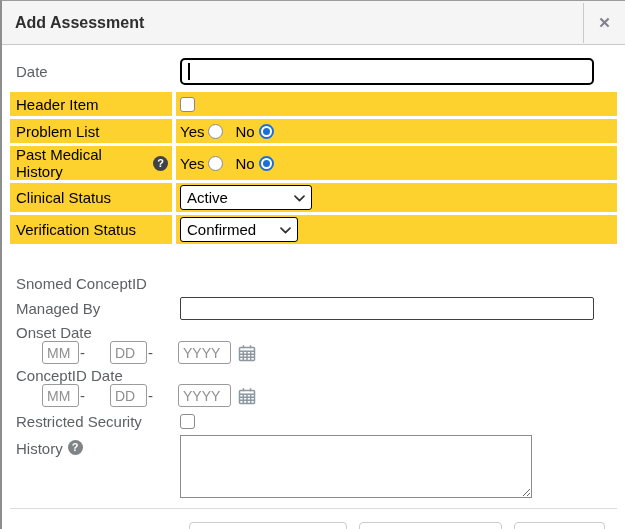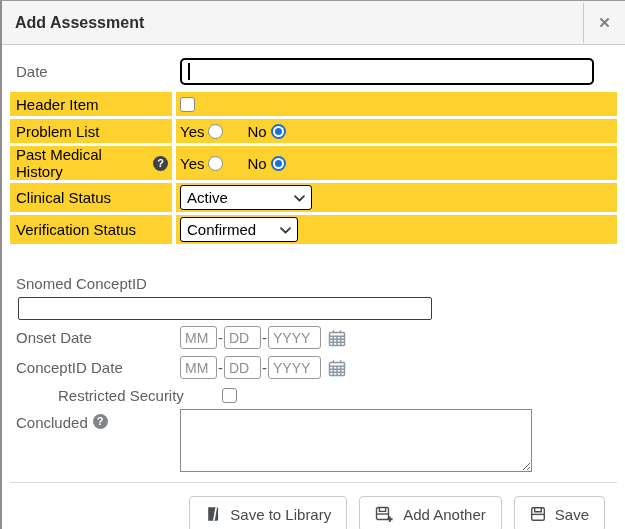--- a/index.html
+++ b/index.html
@@ -48,22 +48,22 @@
   }
   .hl .cell-label, .hl .cell-field { background: var(--highlight-yellow, #FDD12E); }
   .hl { min-height: 24px; border-radius: 11px; }
   .plain .cell-label { color: #5d6164; }
 
   .row-name { min-height: 32px; margin-bottom: 5px; align-items: center; }
   .row-select { min-height: 29px; }
   .row-vselect { min-height: 29px; margin-bottom: 7px; justify-content: flex-end; }
   .row-icd { min-height: 21px; margin-bottom: 1px; }
   .row-managed { min-height: 26px; }
-  .row-date { min-height: 27px; }
-  .row-restricted { min-height: 22px; margin-left: 42px; }
+  .row-date { min-height: 27px; flex-direction: column; }
+  .row-restricted { min-height: 22px; }
   .row-comments { margin-bottom: 0; }
   .row-comments .cell-label { align-items: flex-start; padding-top: 5px; }
   .row-comments .cell-field { align-items: flex-start; }
 
   
   .name-input-wrap { position: relative; }
   .name-input {
     width: 414px; height: 27px;
     border: 2px solid #000; border-radius: 5px;
     font-size: 15px; padding: 0 8px; outline: none;
@@ -88,21 +88,21 @@
   }
   .radio.checked {
     border: 2px solid var(--radio-selected-blue, #1B6FD6);
     position: relative;
   }
   .radio.checked::after {
     content: ""; position: absolute; left: 2px; top: 2px; right: 2px; bottom: 2px;
     background: var(--radio-selected-blue, #1B6FD6); border-radius: 50%;
   }
   .opt-label { color: #000; }
-  .opt-gap { margin-left: 20px; }
+  .opt-gap { margin-left: 8px; }
 
   
   .help {
     width: 15px; height: 15px; border-radius: 50%;
     background: #3f4347; color: #fff;
     font-size: 11px; font-weight: bold;
     display: inline-flex; align-items: center; justify-content: center;
     flex: none; cursor: pointer; line-height: 1;
   }
   .help.light { background: #7f8487; }
@@ -125,21 +125,21 @@
   
   .managed-input {
     width: 414px; height: 23px;
     border: 1px solid #3f3f3f; border-radius: 2px;
     font-size: 14px; padding: 0 5px; font-family: inherit;
   }
 
   
   .date-in {
     height: 23px; border: 1px solid #9a9a9a; border-radius: 3px;
-    font-size: 14px; padding: 0 4px; color: #be185d; font-family: inherit;
+    font-size: 14px; padding: 0 4px; color: #be185d; font-family: inherit; margin-left: 24px;
   }
   .date-in::placeholder { color: #8f8f8f; opacity: 1; }
   .w-mm, .w-dd { width: 37px; }
   .w-yyyy { width: 53px; }
   .date-sep { color: #555; margin: 0 -3px; }
   .cal { color: #8d97a2; display: inline-flex; cursor: pointer; margin-left: 2px; }
 
   
   .comments-area {
     width: 352px; height: 63px;
@@ -260,20 +260,23 @@
       <div class="cell-field"></div>
     </div>
     <div class="row plain row-icd">
       <div class="cell-label">
         <span>Snomed ConceptID</span>
       </div>
       <div class="cell-field"></div>
     </div>
 
     <div class="row plain row-managed">
+      <div class="cell-label">
+        <span>Managed By</span>
+      </div>
       <div class="cell-field">
         <input class="managed-input" value="" style="">
       </div>
     </div>
 
     <div class="row plain row-date">
       <div class="cell-label">
         <span>Onset Date</span>
       </div>
       <div class="cell-field">
@@ -318,21 +321,21 @@
       <div class="cell-label">
         <span>Restricted Security</span>
       </div>
       <div class="cell-field">
         <span class="checkbox"></span>
       </div>
     </div>
 
     <div class="row plain row-comments">
       <div class="cell-label">
-        <span>Concluded</span>
+        <span>History</span>
         <span class="help light">?</span>
       </div>
       <div class="cell-field">
         <textarea class="comments-area" style=""></textarea>
       </div>
     </div>
 
     <div class="footer-divider"></div>
     <div class="footer">
 

